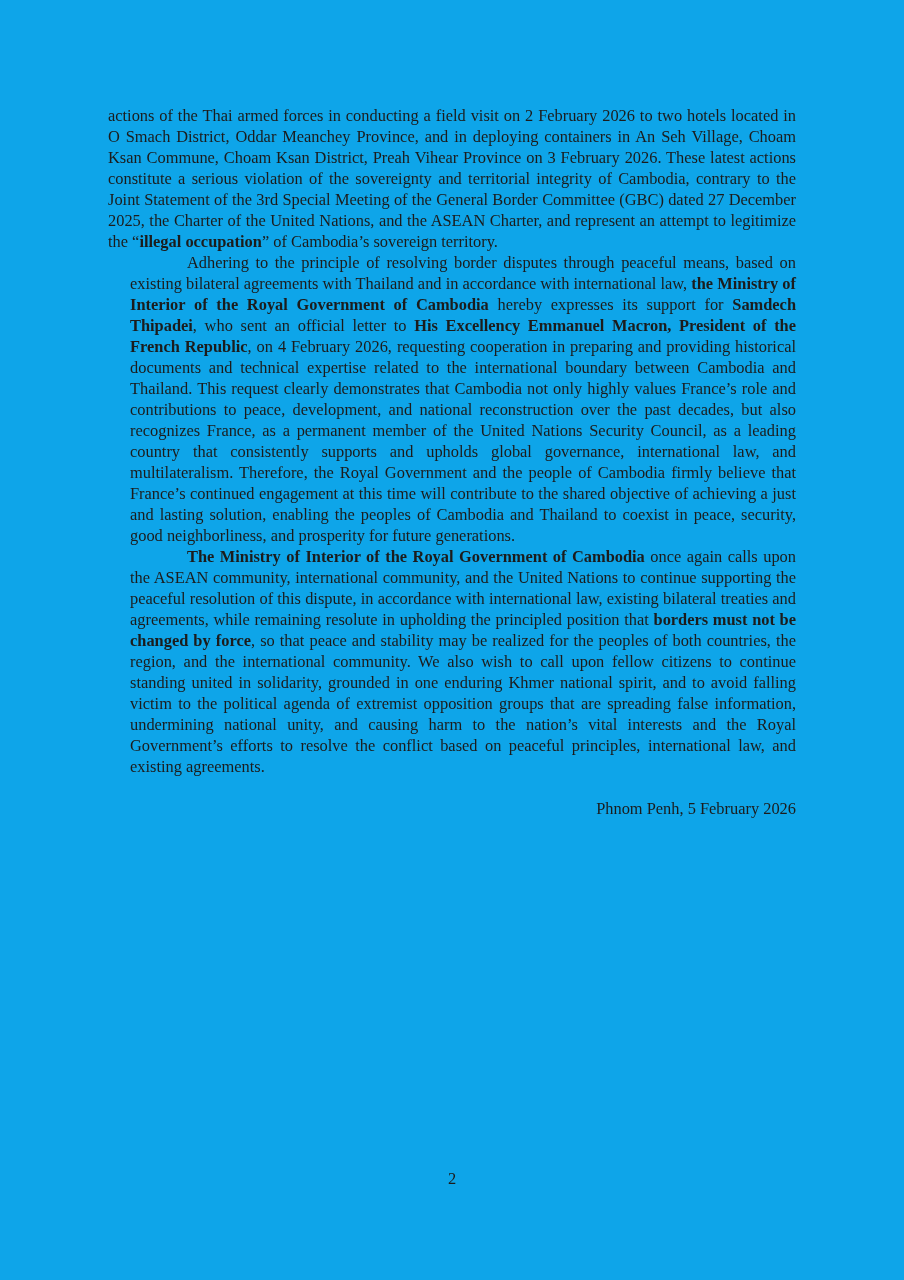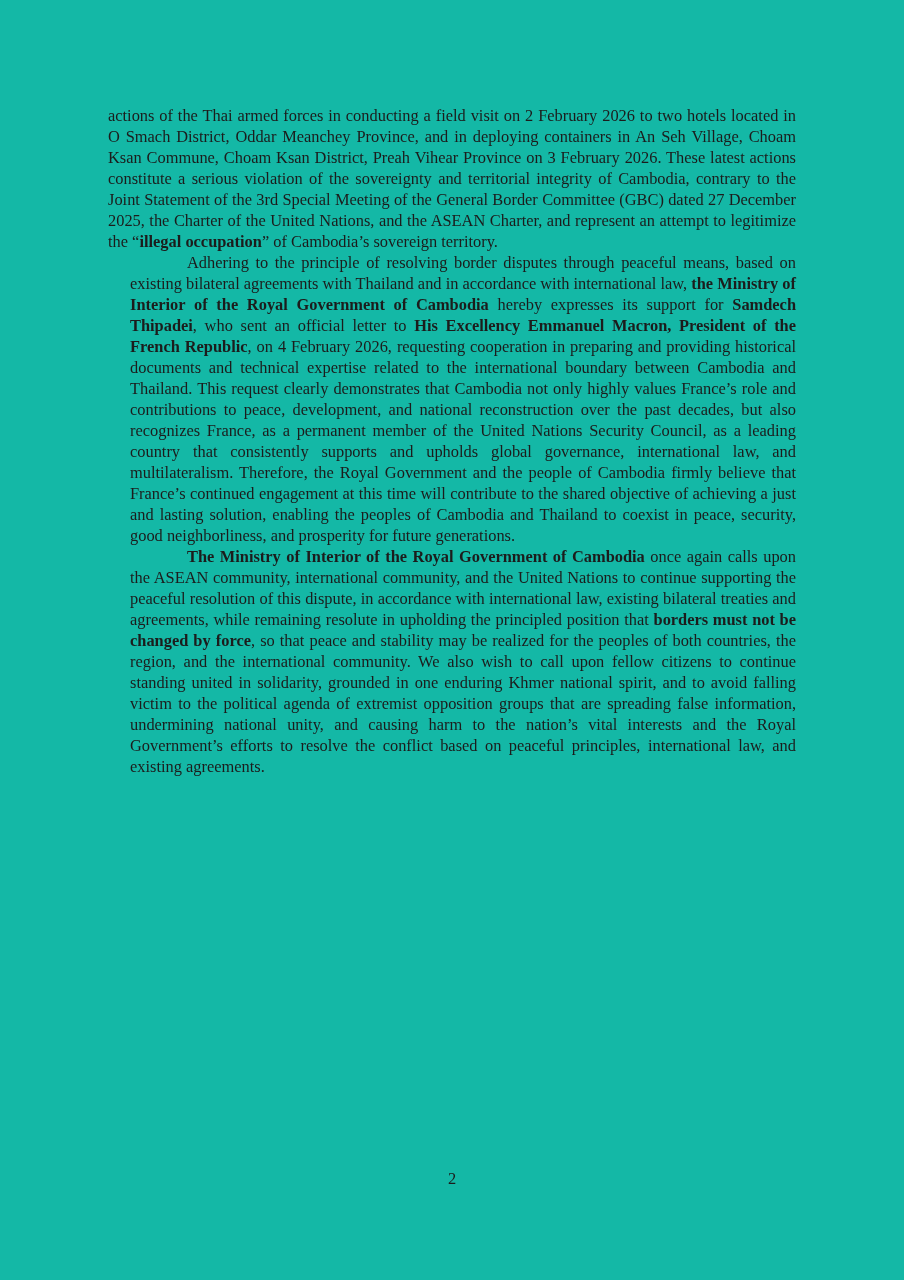--- a/index.html
+++ b/index.html
@@ -4,21 +4,21 @@
 <style>
   html, body {
     margin: 0;
     padding: 0;
     background: #ffffff;
   }
   .sheet {
     position: relative;
     width: 904px;
     height: 1280px;
-    background: #14b8a6;
+    background: #0ea5e9;
     color: #1c1c1c;
     font-family: "Liberation Serif", "DejaVu Serif", serif;
     overflow: hidden;
   }
   .textblock {
     position: absolute;
     left: 108px;
     top: 105px;
     width: 688px;
     font-size: 16.4px;
@@ -63,18 +63,19 @@
     </p>
 
     <p class="indented">
       <span>Adhering to the principle of resolving border disputes through peaceful means, based on existing bilateral agreements with Thailand and in accordance with international law, </span><b>the Ministry of Interior of the Royal Government of Cambodia</b><span> hereby expresses its support for </span><b>Samdech Thipadei</b><span>, who sent an official letter to </span><b>His Excellency Emmanuel Macron, President of the French Republic</b><span>, on 4 February 2026, requesting cooperation in preparing and providing historical documents and technical expertise related to the international boundary between Cambodia and Thailand. This request clearly demonstrates that Cambodia not only highly values France’s role and contributions to peace, development, and national reconstruction over the past decades, but also recognizes France, as a permanent member of the United Nations Security Council, as a leading country that consistently supports and upholds global governance, international law, and multilateralism. Therefore, the Royal Government and the people of Cambodia firmly believe that France’s continued engagement at this time will contribute to the shared objective of achieving a just and lasting solution, enabling the peoples of Cambodia and Thailand to coexist in peace, security, good neighborliness, and prosperity for future generations.</span>
     </p>
 
     <p class="indented">
       <b>The Ministry of Interior of the Royal Government of Cambodia</b><span> once again calls upon the ASEAN community, international community, and the United Nations to continue supporting the peaceful resolution of this dispute, in accordance with international law, existing bilateral treaties and agreements, while remaining resolute in upholding the principled position that </span><b>borders must not be changed by force</b><span>, so that peace and stability may be realized for the peoples of both countries, the region, and the international community. We also wish to call upon fellow citizens to continue standing united in solidarity, grounded in one enduring Khmer national spirit, and to avoid falling victim to the political agenda of extremist opposition groups that are spreading false information, undermining national unity, and causing harm to the nation’s vital interests and the Royal Government’s efforts to resolve the conflict based on peaceful principles, international law, and existing agreements.</span>
     </p>
 
+    <p class="dateline">Phnom Penh, 5 February 2026</p>
 
   </div>
 
   <div class="pagenum">2</div>
 
 </div>
 
 </body></html>

